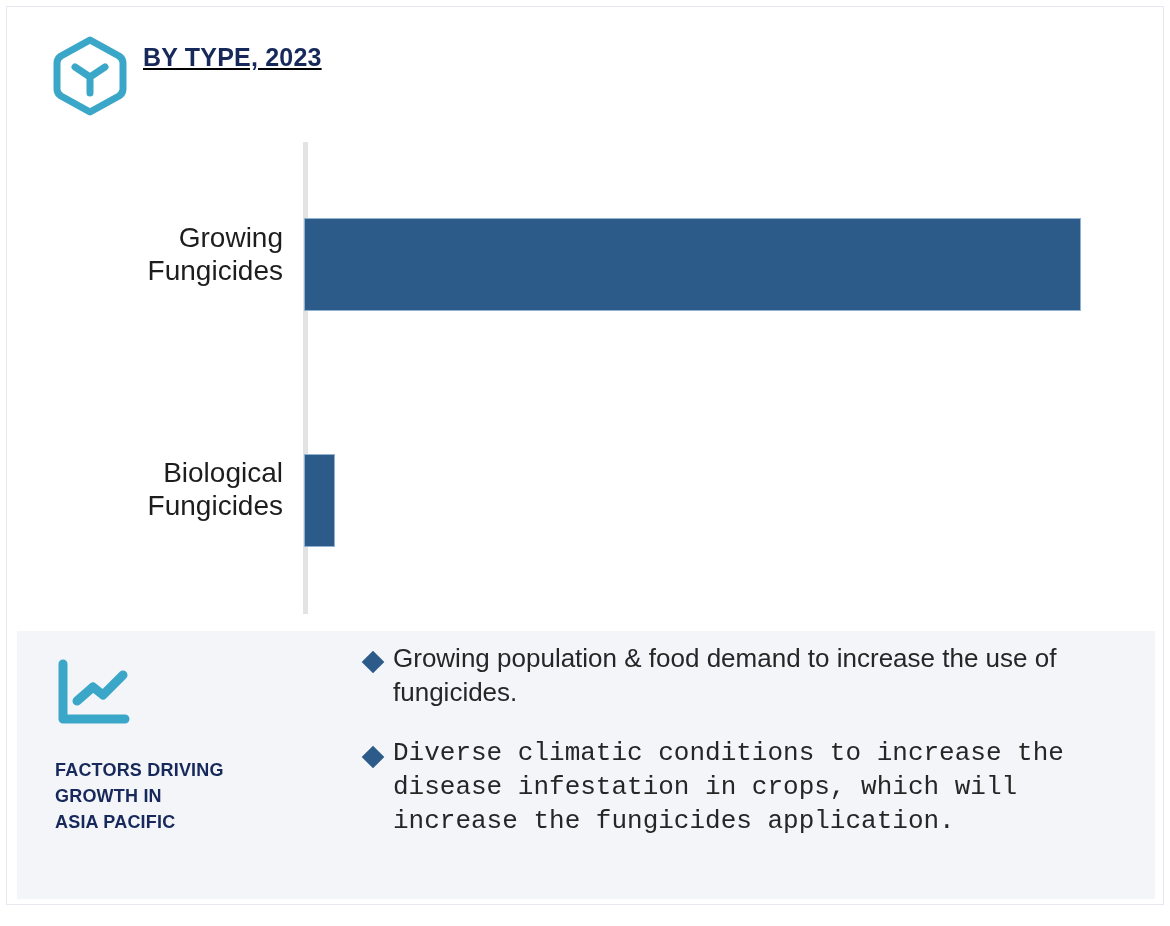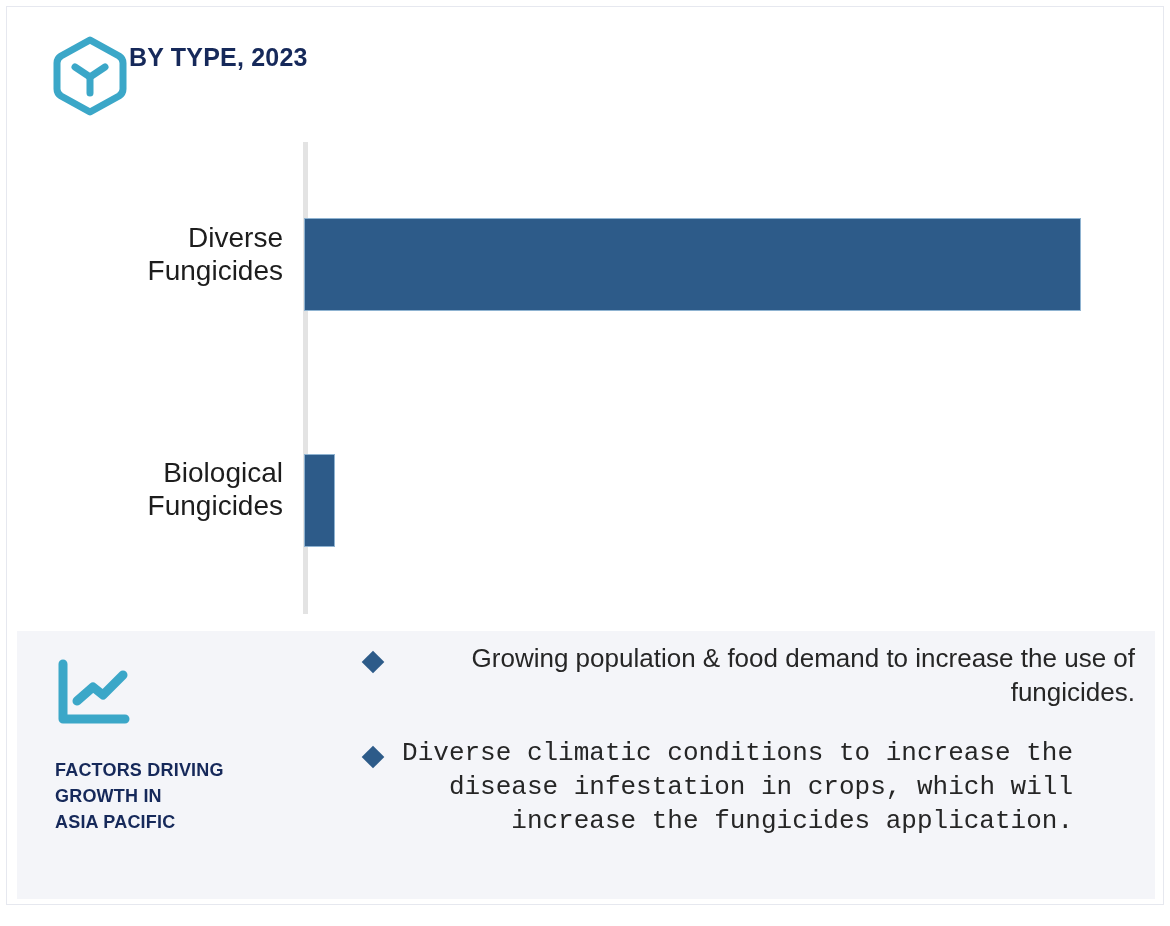--- a/index.html
+++ b/index.html
@@ -26,20 +26,22 @@
     overflow: hidden;
   }
 
   
   .header {
     position: absolute;
     left: 44px;
     top: 26px;
     display: flex;
     align-items: flex-start;
+    gap: 14px;
+    text-decoration: underline;
   }
   .hex-icon {
     width: 78px;
     height: 82px;
     flex: none;
     margin-top: 2px;
   }
   .header-text {
     padding-top: 10px;
   }
@@ -132,21 +134,20 @@
   .bullets {
     position: absolute;
     left: 348px;
     top: 10px;
     width: 770px;
   }
   .bullet {
     display: flex;
     align-items: flex-start;
     margin-bottom: 26px;
-    text-align: right;
   }
   .bullet-diamond {
     flex: none;
     width: 16px;
     height: 16px;
     background: #2d5b89;
     transform: rotate(45deg);
     margin-top: 13px;
     margin-right: 12px;
   }
@@ -173,21 +174,21 @@
       </svg>
     </span>
     <div class="header-text">
       <div class="title-main">BY TYPE, 2023</div>
     </div>
   </div>
 
   <div class="chart">
     <div class="axis-line" style="background: rgb(227, 227, 227);"></div>
 
-    <div class="cat-label cat-label-1">Diverse
+    <div class="cat-label cat-label-1">Growing
 Fungicides</div>
     <div class="bar bar-1" id="bar-0" style="width: 777px; background: rgb(45, 91, 137); border-color: rgb(143, 179, 209);"></div>
 
     <div class="cat-label cat-label-2">Biological
 Fungicides</div>
     <div class="bar bar-2" id="bar-1" style="width: 31px; background: rgb(45, 91, 137); border-color: rgb(143, 179, 209);"></div>
   </div>
 
   <div class="panel">
 

